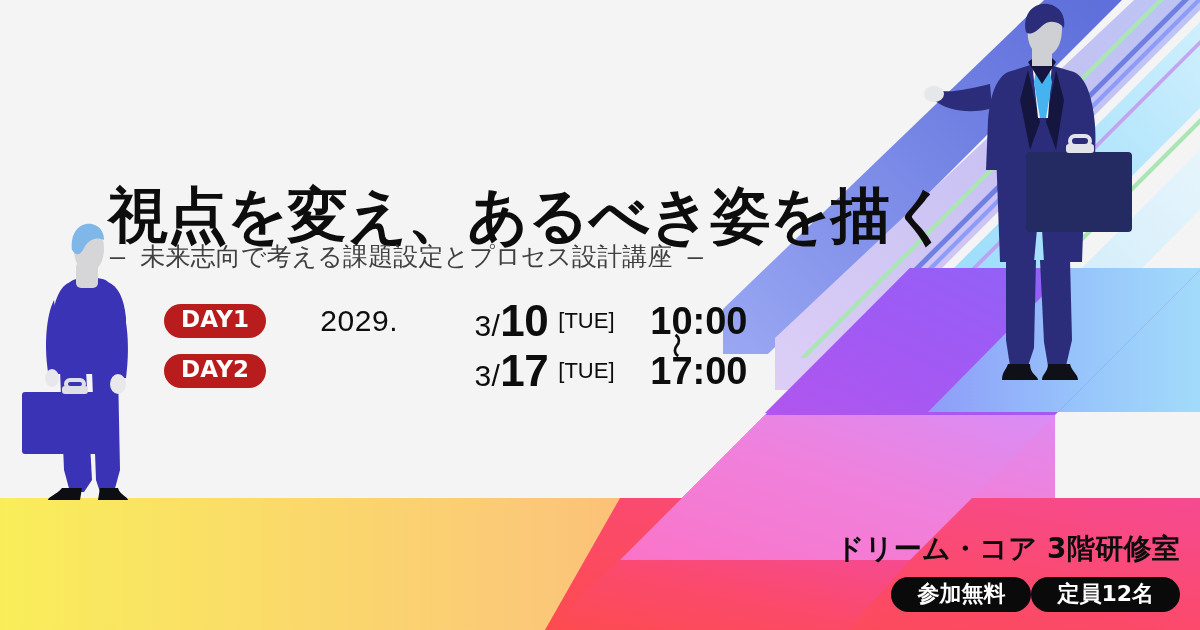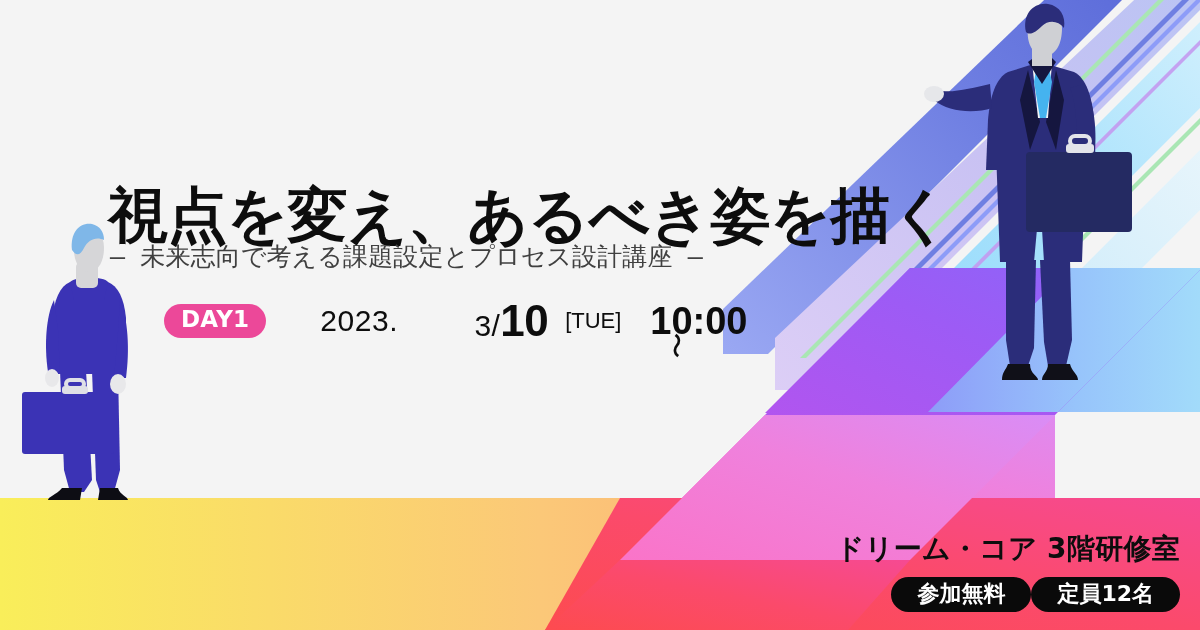--- a/index.html
+++ b/index.html
@@ -31,34 +31,34 @@
     font-family:Liberation Mono, monospace;
   }
 
   
   .dates{ position:absolute; left:164px; top:296px; }
   .date-row{ position:relative; height:46px; white-space:nowrap; }
   .date-row + .date-row{ margin-top:4px; }
 
   .day-badge{
     display:inline-block; vertical-align:middle;
-    background:#ec4899; color:#ffffff;
+    background:#b91c1c; color:#ffffff;
     border-radius:999px;
     font-size:23px; font-weight:700;
     letter-spacing:0.01em;
     padding:3px 17px 5px 17px;
     line-height:1.1;
     font-family:"DejaVu Sans","Liberation Sans",sans-serif;
     text-align:right;
   }
   .dcell{ display:inline-block; vertical-align:middle; text-align:right; }
   .d-year{ width:132px; font-size:30px; font-weight:500; color:#0d0d0d; letter-spacing:0.02em; }
   .d-md  { width:150px; font-size:30px; font-weight:500; color:#0d0d0d; letter-spacing:0.01em; }
   .d-md .big{ font-size:44px; font-weight:600; letter-spacing:-0.01em;text-align:center; }
-  .d-dow { width:80px; font-size:22px; font-weight:500; color:#0d0d0d; padding-left:10px; text-align:center;}
+  .d-dow { width:80px; font-size:22px; font-weight:500; color:#0d0d0d; padding-left:10px; text-align:left;}
   .d-time{ width:130px; font-size:38px; font-weight:600; color:#0d0d0d; letter-spacing:0.00em; padding-left:22px; text-align:left;}
 
   .tilde{
     position:absolute; left:498px; top:32px;
     font-size:26px; color:#0d0d0d; font-weight:500;
     transform:rotate(90deg); transform-origin:center;
     font-family:"DejaVu Sans","Liberation Sans",sans-serif;
   }
 
   
@@ -250,24 +250,27 @@
 
   <div class="text-layer">
 
     <div class="title">視点を変え、あるべき姿を描く</div>
 
     <div class="subtitle">― 未来志向で考える課題設定とプロセス設計講座 ―</div>
 
     <div class="dates">
 
       <div class="date-row">
-        <span class="day-badge">DAY1</span><span class="dcell d-year">2023.</span><span class="dcell d-md"><span>3/</span><span class="big">10</span></span><span class="dcell d-dow">[TUE]</span><span class="dcell d-time">10:00</span>
+        <span class="day-badge">DAY1</span><span class="dcell d-year">2029.</span><span class="dcell d-md"><span>3/</span><span class="big">10</span></span><span class="dcell d-dow">[TUE]</span><span class="dcell d-time">10:00</span>
         <span class="tilde">〜</span>
       </div>
 
+      <div class="date-row">
+        <span class="day-badge">DAY2</span><span class="dcell d-year"></span><span class="dcell d-md"><span>3/</span><span class="big">17</span></span><span class="dcell d-dow">[TUE]</span><span class="dcell d-time">17:00</span>
+      </div>
 
     </div>
 
     <div class="venue">
       <div class="venue-name">ドリーム・コア 3階研修室</div>
       <div class="venue-tags">
         <span class="tag">参加無料</span>
         <span class="tag">定員12名</span>
       </div>
     </div>

